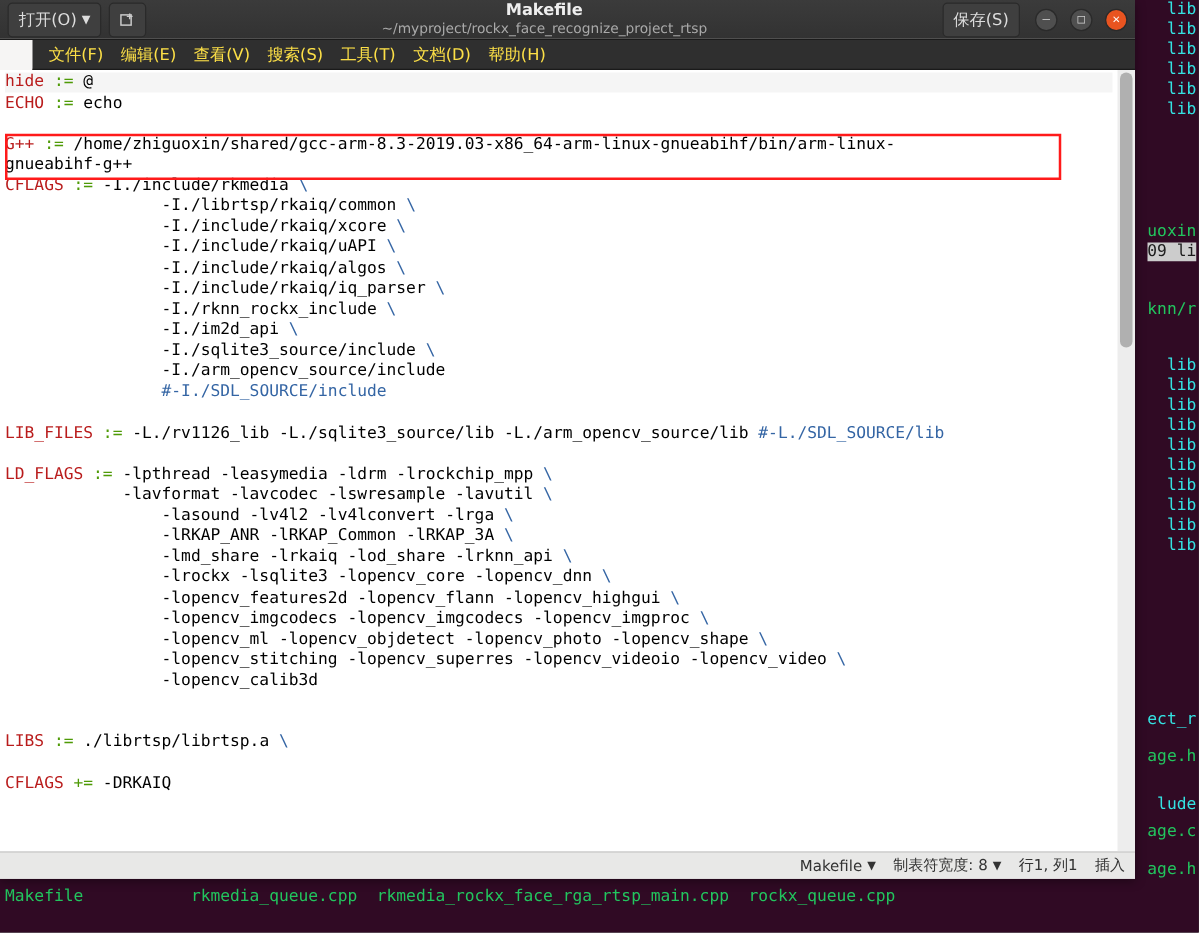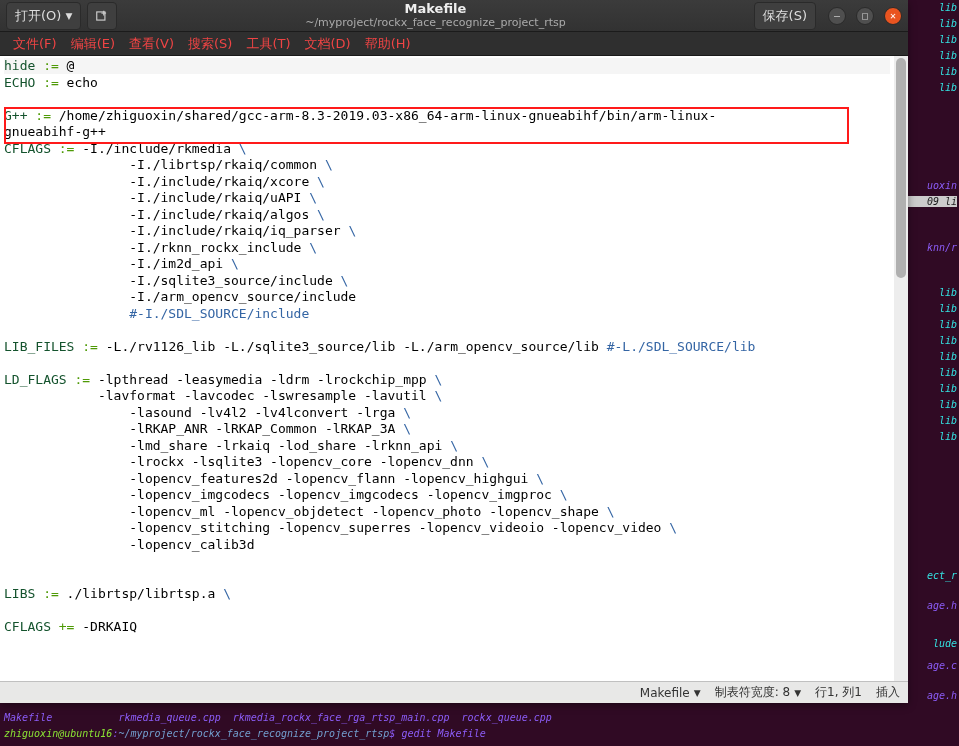--- a/index.html
+++ b/index.html
@@ -13,25 +13,25 @@
     position: relative;
   }
   .terminal-bg {
     position: absolute;
     inset: 0;
     background: #300a24;
     color: #e0e0e0;
     padding: 2px;
     line-height: 16px;
   }
-  .term-line { white-space: pre; font-size: 10px; font-style: italic; }
+  .term-line { white-space: pre; font-size: 13px; }
   .term-cyan { color: #34e2e2; }
   .term-green { color: #8ae234; }
-  .term-white { color: #8b5cf6; }
-  .term-hl { background: #cccccc; color: #1c1c1c; padding-left: 24px; }
+  .term-white { color: #22c55e; }
+  .term-hl { background: #cccccc; color: #1c1c1c; }
   .gedit-window {
     position: absolute;
     top: 0; left: 0;
     width: 908px;
     height: 703px;
     background: #f6f5f4;
     display: flex;
     flex-direction: column;
     box-shadow: 0 2px 8px rgba(0,0,0,0.4);
   }
@@ -81,24 +81,25 @@
   }
   .win-btn.close { background: #e95420; color: #fff; }
   
   .menubar {
     height: 24px;
     background: #2f2f2f;
     display: flex;
     align-items: center;
     padding: 0 6px;
     gap: 0;
-    color: #ef4444;
+    color: #fde047;
     font-family: "DejaVu Sans", sans-serif;
     font-size: 13px;
     border-bottom: 1px solid #1a1a1a;
+    margin-left: 26px;
   }
   .menu-item { padding: 2px 7px; cursor: default; }
   
   .editor {
     flex: 1;
     background: #ffffff;
     overflow: hidden;
     position: relative;
     padding: 2px 4px;
     font-family: "DejaVu Sans Mono", monospace;
@@ -108,21 +109,21 @@
   }
   .cursor-line {
     position: absolute;
     top: 2px; left: 4px; right: 18px;
     height: 16px;
     background: rgba(0,0,0,0.04);
   }
   .editor pre { white-space: pre; position: relative; }
   .c-green { color: #4e9a06; }
   .c-blue { color: #3465a4; }
-  .c-red { color: #14532d; }
+  .c-red { color: #b91c1c; }
   .c-black { color: #000000; }
   .highlight-box {
     position: absolute;
     left: 4px;
     top: 51px;
     width: 845px;
     height: 37px;
     border: 2px solid #ff1a1a;
     pointer-events: none;
   }
@@ -184,21 +185,20 @@
     <div class="term-line term-cyan">lib</div>
     <div class="term-line term-cyan">lib</div>
   </div>
   <div style="position:absolute; right:2px; top:568px;" class="term-line term-cyan">ect_r</div>
   <div style="position:absolute; right:2px; top:598px;" class="term-line term-white">age.h</div>
   <div style="position:absolute; right:2px; top:636px;" class="term-line term-cyan">lude</div>
   <div style="position:absolute; right:2px; top:658px;" class="term-line term-white">age.c</div>
   <div style="position:absolute; right:2px; top:688px;" class="term-line term-white">age.h</div>
 
   <div style="position:absolute; left:4px; bottom:20px; right:4px;" class="term-line term-white">Makefile           rkmedia_queue.cpp  rkmedia_rockx_face_rga_rtsp_main.cpp  rockx_queue.cpp</div>
-  <div style="position:absolute; left:4px; bottom:4px;" class="term-line"><span class="term-green">zhiguoxin@ubuntu16</span><span class="term-white">:</span><span style="color:#729fcf">~/myproject/rockx_face_recognize_project_rtsp</span><span class="term-white">$ gedit Makefile</span></div>
 </div>
 
 <div class="gedit-window">
 
   <div class="headerbar">
     <div class="hb-btn">
       <span>打开(O)</span>
       <span class="tri-down">▼</span>
     </div>
     <div class="hb-btn icon-only">

